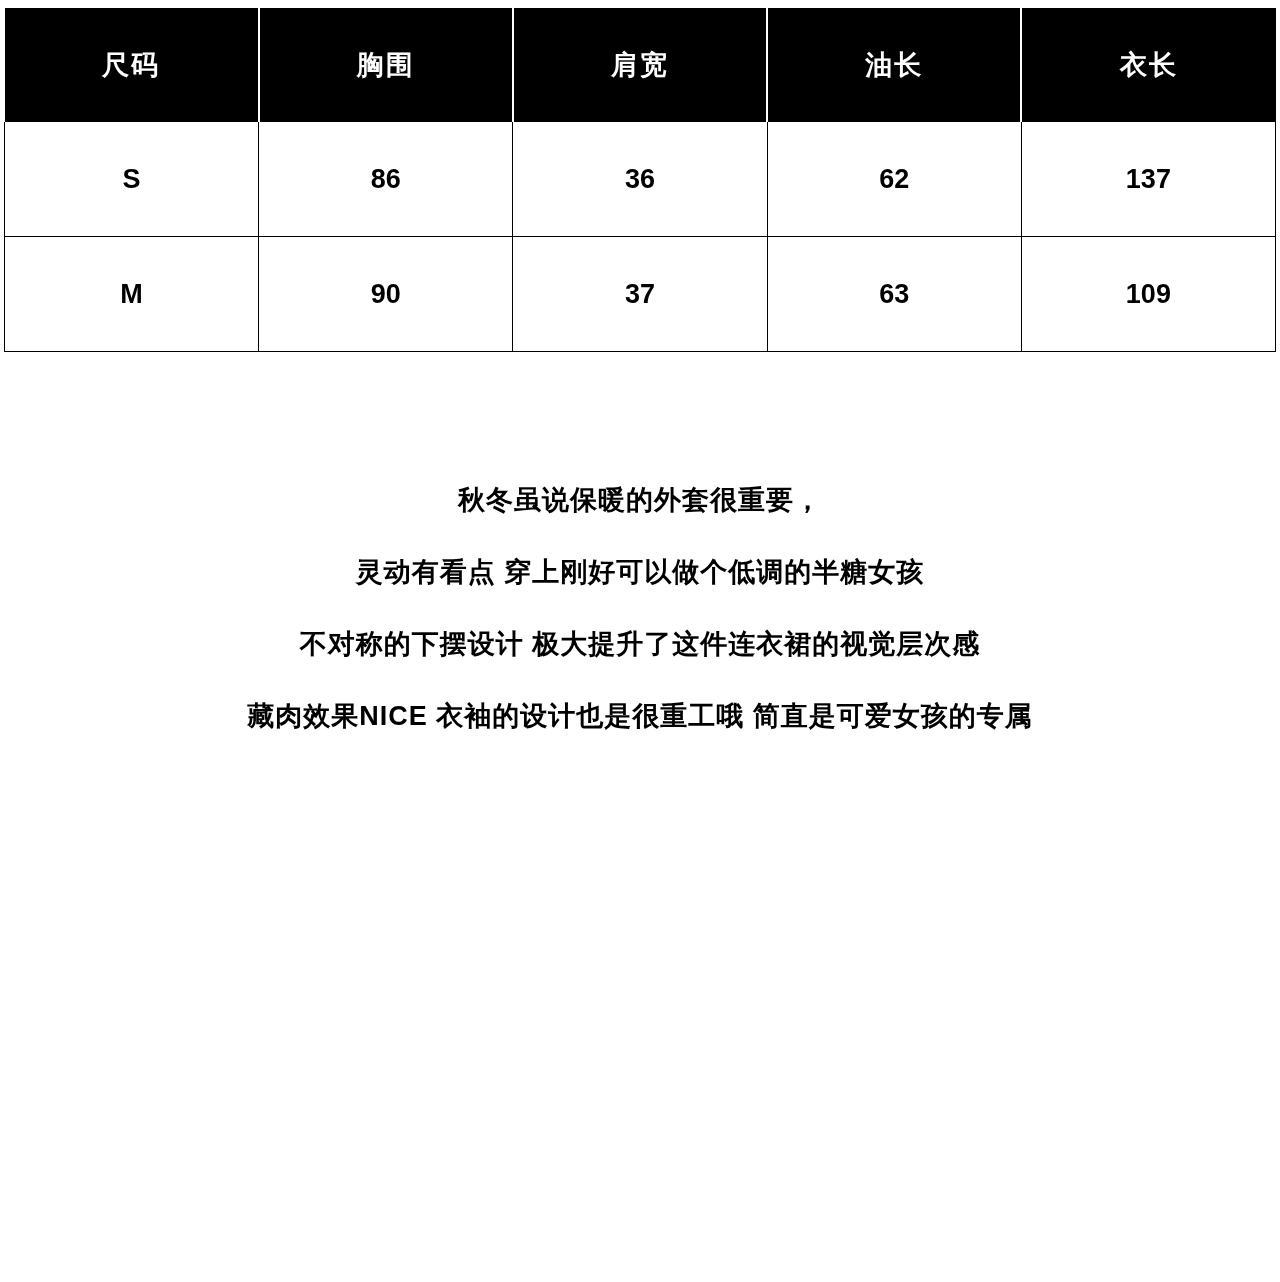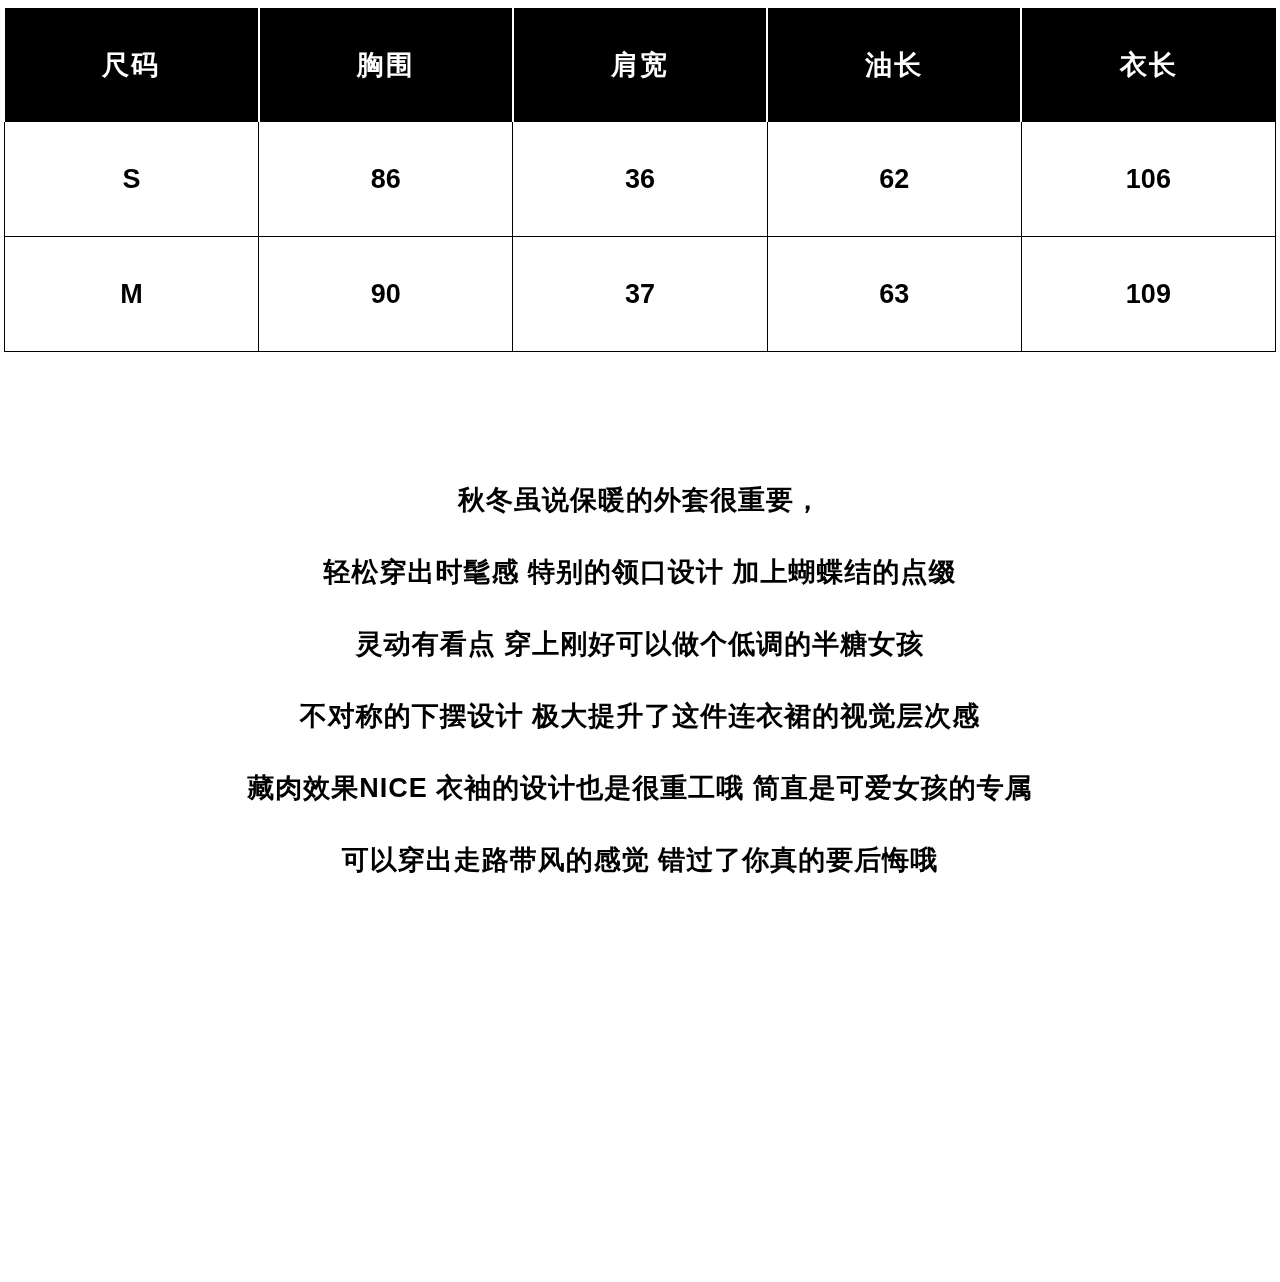--- a/index.html
+++ b/index.html
@@ -94,35 +94,33 @@
           <th>油长</th>
           <th>衣长</th>
         </tr>
       </thead>
       <tbody>
         <tr>
           <td>S</td>
           <td>86</td>
           <td>36</td>
           <td>62</td>
-          <td>106</td>
+          <td>137</td>
         </tr>
         <tr>
           <td>M</td>
           <td>90</td>
           <td>37</td>
           <td>63</td>
           <td>109</td>
         </tr>
       </tbody>
     </table>
   </div>
 
   <div class="description">
     <span class="line">秋冬虽说保暖的外套很重要，</span>
-    <span class="line">轻松穿出时髦感 特别的领口设计 加上蝴蝶结的点缀</span>
     <span class="line">灵动有看点 穿上刚好可以做个低调的半糖女孩</span>
     <span class="line">不对称的下摆设计 极大提升了这件连衣裙的视觉层次感</span>
     <span class="line">藏肉效果NICE 衣袖的设计也是很重工哦 简直是可爱女孩的专属</span>
-    <span class="line">可以穿出走路带风的感觉 错过了你真的要后悔哦</span>
   </div>
 
 </div>
 
 </body></html>

